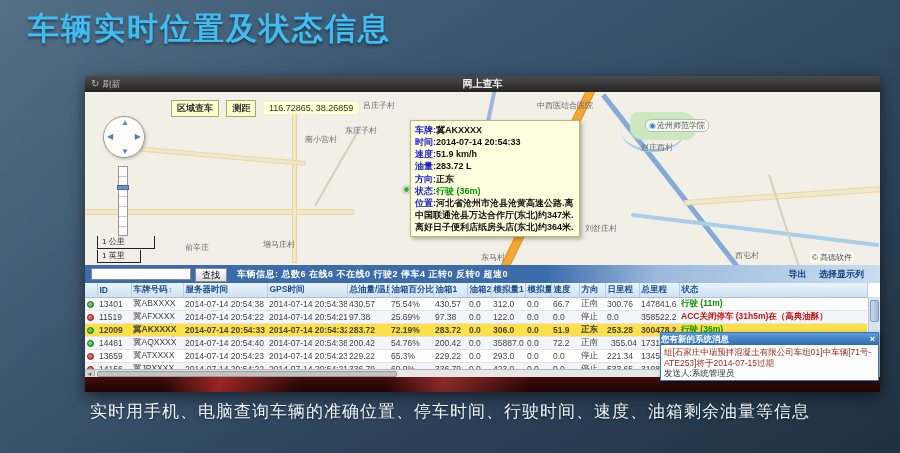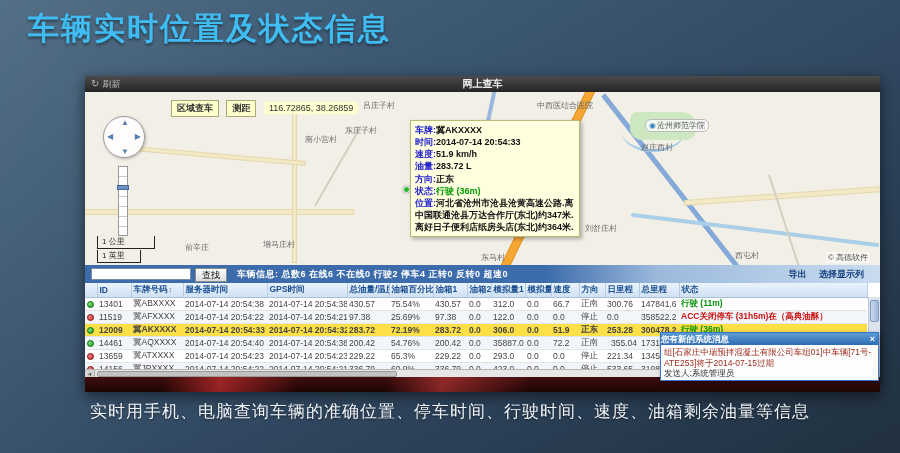--- a/index.html
+++ b/index.html
@@ -81,21 +81,21 @@
     padding:3px 4px; font-size:9px; font-weight:bold; line-height:1.35;
   }
   .prow{ display:block; }
   .plbl{ color:#2222cc; }
   .pval{ color:#111; }
   .prow.green .pval{ color:#009900; }
   
   .scale{ position:absolute; left:12px; top:144px; font-size:8px; color:#222; }
   .sc{ border-left:1px solid #222; border-right:1px solid #222; border-bottom:1px solid #222; padding:0 4px 1px; }
   .sc.km{ width:58px; } .sc.mi{ width:44px; margin-top:1px; }
-  .attrib{ position:absolute; right:10px; bottom:2px; font-size:8px; color:#444; background:rgba(255,255,255,.6); padding:0 2px; }
+  .attrib{ position:absolute; right:26px; bottom:2px; font-size:8px; color:#444; background:rgba(255,255,255,.6); padding:0 2px; }
   
   .toolbar{
     position:absolute; left:0; top:189px; width:795px; height:18px;
     background:linear-gradient(90deg,#3c6cab 0%,#3c6cab 58%,#9cb9dc 72%,#c9dcf0 100%);
   }
   .search-input{ position:absolute; left:6px; top:3px; width:100px; height:12px; border:1px solid #7a8aa0; font-size:9px; padding:0 2px; }
   .search-btn{ position:absolute; left:110px; top:3px; height:14px; font-size:9px; line-height:11px; background:linear-gradient(#fdfdfd,#dcdcdc); border:1px solid #8a8a8a; padding:0 6px; cursor:pointer; }
   .summary{ position:absolute; left:152px; top:3px; color:#fff; font-size:9px; font-weight:bold; letter-spacing:.5px; }
   .tb-links{ position:absolute; right:16px; top:3px; font-size:9px; font-weight:bold; color:#14407e; }
   .tb-links span{ margin-left:10px; cursor:pointer; }

